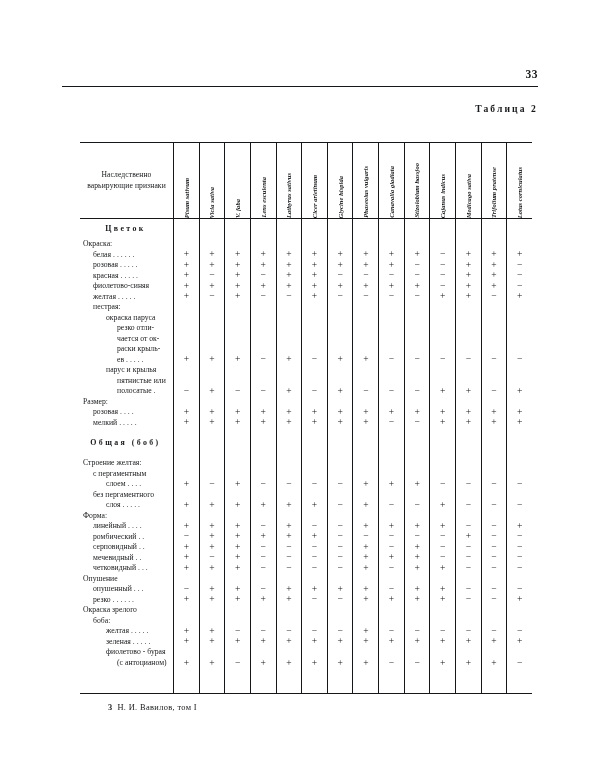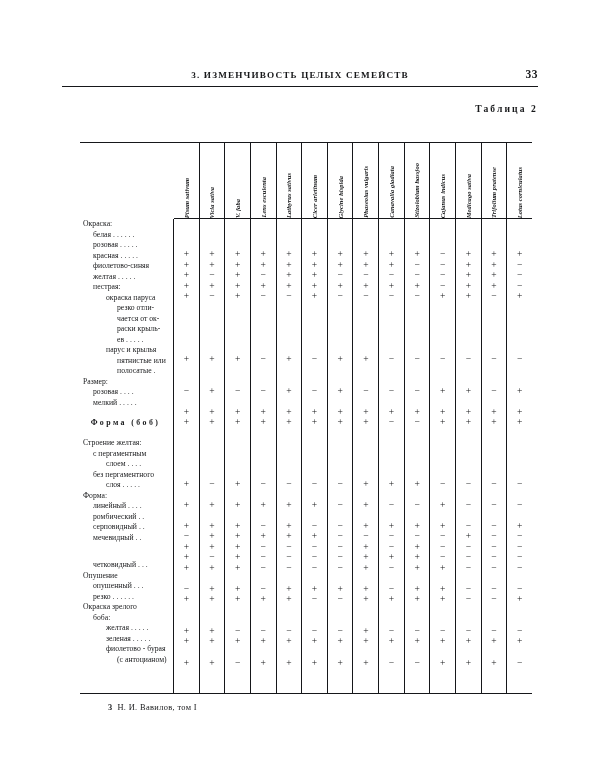--- a/index.html
+++ b/index.html
@@ -144,30 +144,34 @@
     font-size:8.4px;letter-spacing:.35px;white-space:nowrap;
   }
   .sig b{font-weight:bold;}
 </style>
 </head>
 <body>
 
 <div class="page">
 
   <div class="runhead">
-    <div class="runhead-title">3. ИЗМЕНЧИВОСТЬ ЦЕЛЫХ СЕМЕЙСТВ</div>
     <div class="runhead-page">33</div>
   </div>
   <div class="rule-head"></div>
 
   <div class="tbl-num">Таблица 2</div>
 
   <div class="tbl">
     <div class="tbl-inner">
 
+      <div class="labcol">
+        <div class="lab-head">
+          <span>Наследственно варьирующие признаки</span>
+        </div>
+      </div>
 
       <div class="spec-head">
           <div class="spec">
             <div class="spec-lbl">Pisum sativum</div>
           </div>
           <div class="spec">
             <div class="spec-lbl">Vicia sativa</div>
           </div>
           <div class="spec">
             <div class="spec-lbl">V. faba</div>
@@ -203,20 +207,23 @@
             <div class="spec-lbl">Trifolium pratense</div>
           </div>
           <div class="spec">
             <div class="spec-lbl">Lotus corniculatus</div>
           </div>
         </div>
 
       <div class="body">
         <div class="body-lab">
           <div class="rlist" id="rowlabels">
+              <div class="row" style="height: 20px;">
+                <div class="lab ind0 sec">Цветок</div>
+              </div>
               <div class="row" style="height: 10.5px;">
                 <div class="lab ind0">Окраска:</div>
               </div>
               <div class="row" style="height: 10.5px;">
                 <div class="lab ind1">белая . . . . . .</div>
               </div>
               <div class="row" style="height: 10.5px;">
                 <div class="lab ind1">розовая . . . . .</div>
               </div>
               <div class="row" style="height: 10.5px;">
@@ -258,21 +265,21 @@
               <div class="row" style="height: 10.5px;">
                 <div class="lab ind0">Размер:</div>
               </div>
               <div class="row" style="height: 10.5px;">
                 <div class="lab ind1">розовая  . . . .</div>
               </div>
               <div class="row" style="height: 10.5px;">
                 <div class="lab ind1">мелкий . . . . .</div>
               </div>
               <div class="row" style="height: 30px;">
-                <div class="lab ind0 sec">Форма (боб)</div>
+                <div class="lab ind0 sec">Общая (боб)</div>
               </div>
               <div class="row" style="height: 10.5px;">
                 <div class="lab ind0">Строение желтая:</div>
               </div>
               <div class="row" style="height: 10.5px;">
                 <div class="lab ind1">с пергаментным</div>
               </div>
               <div class="row" style="height: 10.5px;">
                 <div class="lab ind2">слоем  . . . .</div>
               </div>
@@ -290,21 +297,21 @@
               </div>
               <div class="row" style="height: 10.5px;">
                 <div class="lab ind1">ромбический . .</div>
               </div>
               <div class="row" style="height: 10.5px;">
                 <div class="lab ind1">серповидный . .</div>
               </div>
               <div class="row" style="height: 10.5px;">
                 <div class="lab ind1">мечевидный . .</div>
               </div>
-              <div class="row" style="height: 10.5px; margin-top: 17px;">
+              <div class="row" style="height: 10.5px;">
                 <div class="lab ind1">четковидный . . .</div>
               </div>
               <div class="row" style="height: 10.5px;">
                 <div class="lab ind0">Опушение</div>
               </div>
               <div class="row" style="height: 10.5px;">
                 <div class="lab ind1">опушенный  . . .</div>
               </div>
               <div class="row" style="height: 10.5px;">
                 <div class="lab ind1">резко . . . . . .</div>

